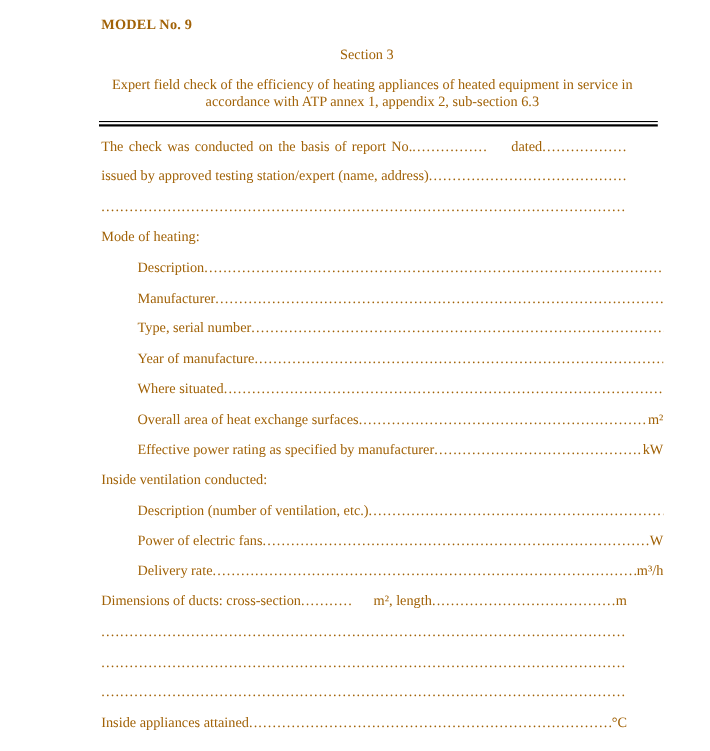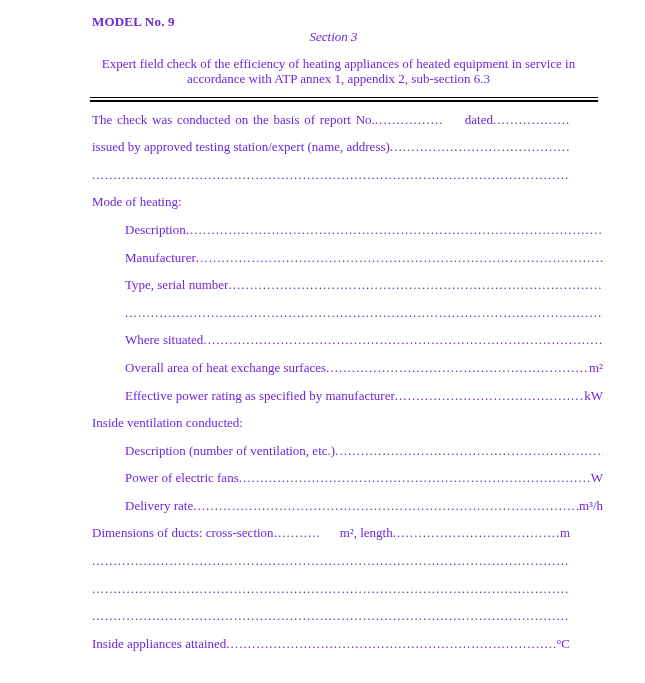--- a/index.html
+++ b/index.html
@@ -2,28 +2,28 @@
 <html><head>
 <meta charset="utf-8">
 <style>
   html,body { margin:0; padding:0; background:#ffffff; }
   .page {
     position:relative;
     width:645px; height:683px;
     box-sizing:border-box;
     padding-top:14px;
     background:#ffffff;
-    color:#6d28d9;
+    color:#a16207;
     font-family:"Liberation Serif","DejaVu Serif",serif;
     font-size:13px;
     overflow:hidden;
   }
   .model   { margin-left:92px; font-weight:bold; line-height:15px; letter-spacing:.2px; }
   .centered{ text-align:center; padding-left:22px; }
-  .section { line-height:15px;font-style:italic; }
+  .section { margin-top:13px; line-height:15px; }
   .title   { margin-top:13px; line-height:14.6px;padding-left:32px; }
   .rule {
     margin:11px 0 0 90px; width:508px; height:1.4px;
     border-top:1.3px solid #000; border-bottom:2.2px solid #000;
   }
   .lines { margin-top:4px; }
   .line {
     display:flex; align-items:baseline;
     height:27.6px; line-height:27.6px;
     margin-left:92px; width:478px;
@@ -88,20 +88,21 @@
       <span class="lbl">Manufacturer</span>
       <span class="leader">............................................................................................................................................................................................................................................................................................................</span>
     </div>
 
     <div class="line indent">
       <span class="lbl">Type, serial number</span>
       <span class="leader">............................................................................................................................................................................................................................................................................................................</span>
     </div>
 
     <div class="line indent">
+      <span class="lbl">Year of manufacture</span>
       <span class="leader">............................................................................................................................................................................................................................................................................................................</span>
     </div>
 
     <div class="line indent">
       <span class="lbl">Where situated</span>
       <span class="leader">............................................................................................................................................................................................................................................................................................................</span>
     </div>
 
     <div class="line indent">
       <span class="lbl">Overall area of heat exchange surfaces</span>

